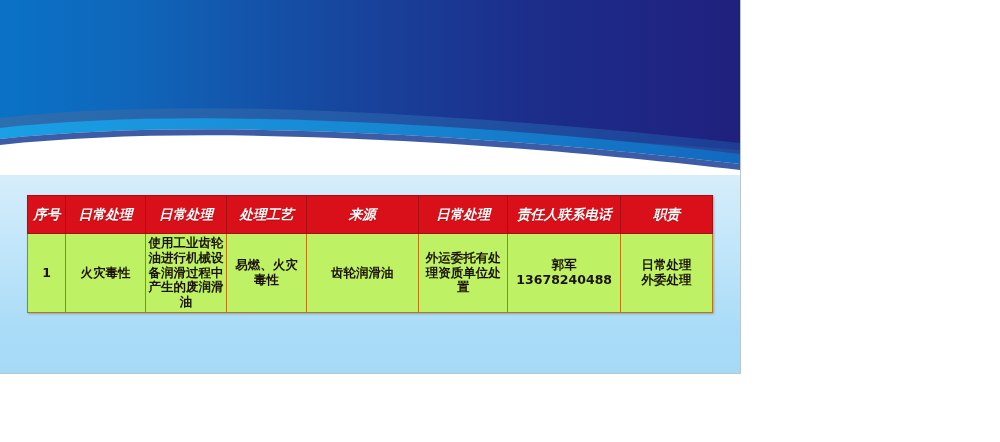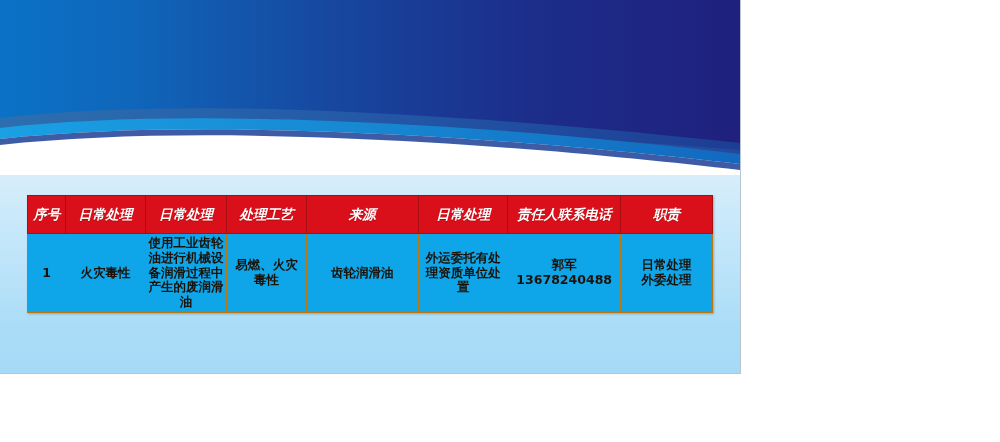--- a/index.html
+++ b/index.html
@@ -89,21 +89,21 @@
     background: #d9101a;
     color: #ffffff;
     font-size: 13.5px;
     font-weight: bold;
     height: 33px;
     border-color: #a80d12;
     text-shadow: 0 1px 0 rgba(120,0,0,.4);
     font-style: italic;
   }
   #info-table tbody td {
-    background: #0ea5e9;
+    background: #bef264;
     color: #1c1208;
     font-size: 12.5px;
     font-weight: bold;
     height: 70px;
     border-color: #b9780e;
   }
   td.narrow-wrap { line-height: 1.22; }
   td.num { font-size: 13px; }
   .cellline { display: block; text-align: center; }
 

